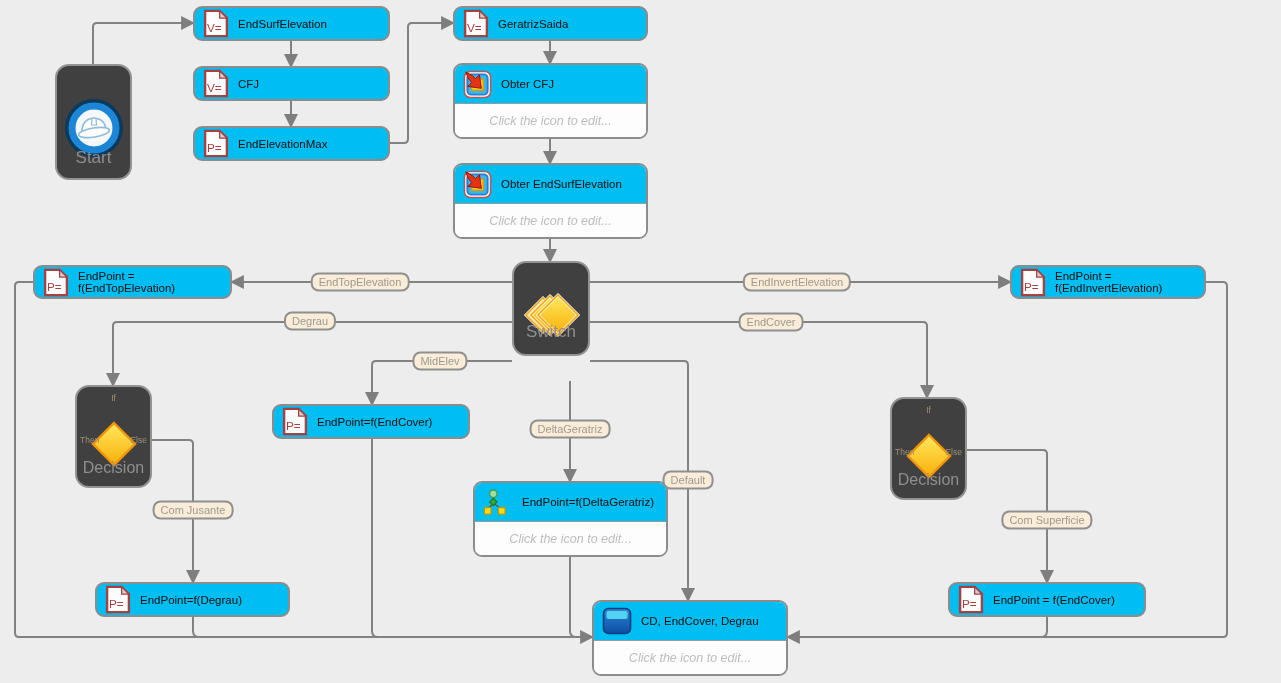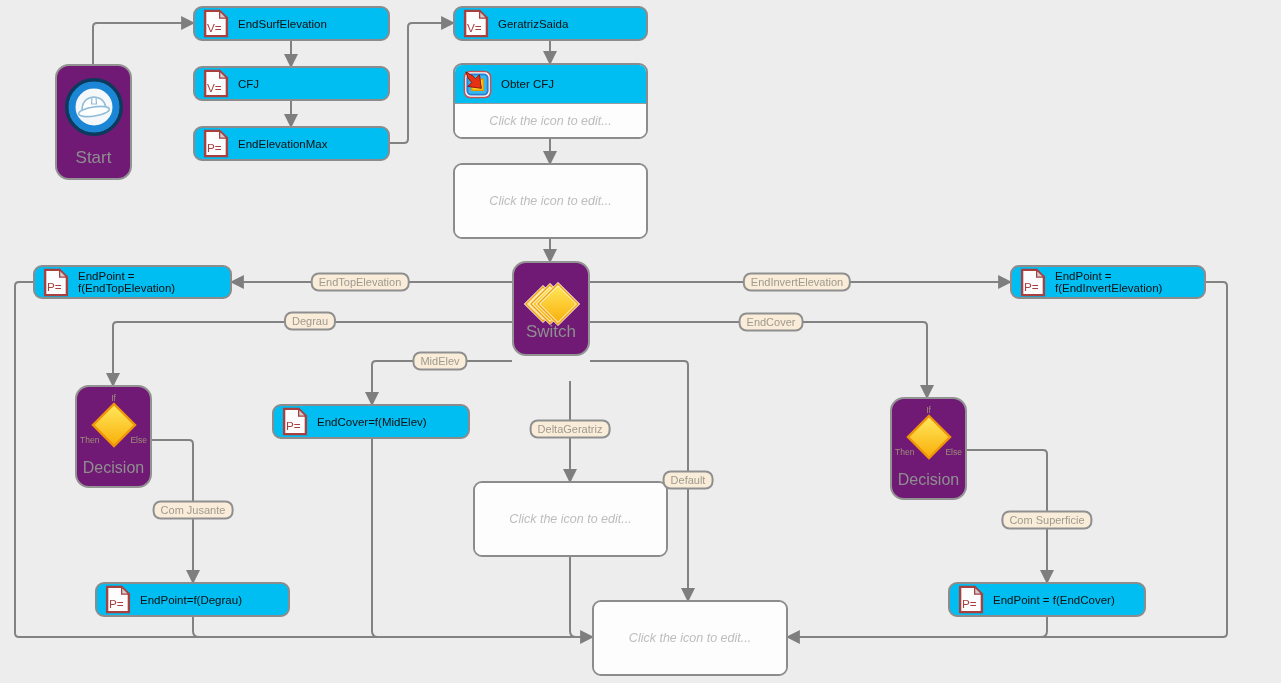--- a/index.html
+++ b/index.html
@@ -7,21 +7,21 @@
   svg.wires{position:absolute;left:0;top:0;width:1281px;height:683px;}
   .wire{fill:none;stroke:#828282;stroke-width:2;stroke-linejoin:round;}
   
   .node{position:absolute;box-sizing:border-box;border:2px solid #8c8c8c;border-radius:9px;}
   .blue{background:#00bdf2;display:flex;align-items:center;gap:9px;padding-left:8px;}
   .blue .ttl{font-size:11.5px;color:#101010;}
   .duo{background:#ffffff;overflow:hidden;display:flex;flex-direction:column;border-radius:9px;}
   .duo .hdr{background:#00bdf2;height:38px;display:flex;align-items:center;gap:9px;padding-left:8px;border-bottom:1px solid #9a9a9a;}
   .duo .hdr .ttl{font-size:11.5px;color:#101010;}
   .duo .body{flex:1;display:flex;align-items:center;justify-content:center;font-style:italic;color:#bdbdbd;font-size:12.5px;background:#fdfdfd;}
-  .white{background:#701a75;border-radius:14px;border:2px solid #939393;display:flex;flex-direction:column;align-items:center;}
+  .white{background:#404040;border-radius:14px;border:2px solid #939393;display:flex;flex-direction:column;align-items:center;justify-content:center;}
   .big-label{color:#8f8f8f;font-size:17px;}
   .dec-label{color:#8f8f8f;font-size:16px;position:absolute;bottom:9px;left:0;right:0;text-align:center;}
   .tiny{position:absolute;font-size:8.5px;color:#9e8f78;}
   
   .elabel{position:absolute;transform:translate(-50%,-50%);background:#f9ecd8;border:2px solid #8f8f8f;border-radius:8px;padding:1px 6px 2px 6px;font-size:11px;color:#a09a8e;white-space:nowrap;z-index:3;}
   .icon{flex:0 0 auto;display:block;}
 </style>
 </head>
 <body>
 
@@ -122,20 +122,29 @@
         <rect x="4.5" y="4.5" width="21" height="21" rx="4" fill="#35b7f0" stroke="#2a7fd0" stroke-width="2"></rect>
         <rect x="9" y="9.5" width="12" height="11.5" fill="#ffd11e" stroke="#e09a00" stroke-width="1.5"></rect>
         <path d="M3 2 L10 6 L13 9 L17 5 L19 19 L5 17 L9 13 L5 8 Z" fill="#e63214" stroke="#8f1408" stroke-width="1"></path>
       </svg>
       <span class="ttl">Obter CFJ</span>
     </div>
     <div class="body">Click the icon to edit...</div>
   </div>
 
   <div class="node duo" style="left:453px;top:163px;width:195px;height:76px;">
+    <div class="hdr">
+      <svg class="icon" width="29" height="29" viewBox="0 0 30 30">
+        <rect x="1.5" y="1.5" width="27" height="27" rx="6" fill="#ffffff" stroke="#c05555" stroke-width="1.6"></rect>
+        <rect x="4.5" y="4.5" width="21" height="21" rx="4" fill="#35b7f0" stroke="#2a7fd0" stroke-width="2"></rect>
+        <rect x="9" y="9.5" width="12" height="11.5" fill="#ffd11e" stroke="#e09a00" stroke-width="1.5"></rect>
+        <path d="M3 2 L10 6 L13 9 L17 5 L19 19 L5 17 L9 13 L5 8 Z" fill="#e63214" stroke="#8f1408" stroke-width="1"></path>
+      </svg>
+      <span class="ttl">Obter EndSurfElevation</span>
+    </div>
     <div class="body">Click the icon to edit...</div>
   </div>
 
   <div class="node white" style="left:512px;top:261px;width:78px;height:95px;">
     <svg class="icon" width="64" height="56" viewBox="0 0 64 56" style="margin-top:14px;">
       <path d="M24 10 L41 27 L24 44 L7 27 Z" fill="url(#gld)" stroke="#ffffff" stroke-width="3"></path>
       <path d="M24 10 L41 27 L24 44 L7 27 Z" fill="none" stroke="#efa412" stroke-width="1.6"></path>
       <path d="M31 8 L50 27 L31 46 L12 27 Z" fill="url(#gld)" stroke="#ffffff" stroke-width="3"></path>
       <path d="M31 8 L50 27 L31 46 L12 27 Z" fill="none" stroke="#efa412" stroke-width="1.6"></path>
       <path d="M39 7 L59 27 L39 47 L19 27 Z" fill="url(#gld)" stroke="#ffffff" stroke-width="3"></path>
@@ -171,24 +180,34 @@
     <span class="tiny" style="top:48px;right:3px;">Else</span>
     <div class="dec-label">Decision</div>
   </div>
 
   <div class="node blue" style="left:272px;top:404px;width:198px;height:35px;">
     <svg class="icon" width="26" height="29" viewBox="0 0 28 32">
       <path d="M2 2 H18 L26 10 V30 H2 Z" fill="#fdfdfd" stroke="#a94040" stroke-width="2.6"></path>
       <path d="M18 2 L26 10 H18 Z" fill="#cfcfcf" stroke="#a94040" stroke-width="1.4"></path>
       <text x="4" y="25" font-size="13" fill="#a94040">P=</text>
     </svg>
-    <span class="ttl">EndCover=f(MidElev)</span>
+    <span class="ttl">EndPoint=f(EndCover)</span>
   </div>
 
   <div class="node duo" style="left:473px;top:481px;width:195px;height:76px;">
+    <div class="hdr">
+      <svg class="icon" width="30" height="28" viewBox="0 0 32 28">
+        <path d="M11 9 V12 M11 15 L5 22 M11 15 L20 22" stroke="#555555" stroke-width="1.4" fill="none"></path>
+        <circle cx="11" cy="5.2" r="4" fill="#9fdf9f" stroke="#4a9a4a" stroke-width="1.4"></circle>
+        <path d="M11 10 L15 14 L11 18 L7 14 Z" fill="#2fae2f" stroke="#1f7a1f" stroke-width="1.2"></path>
+        <rect x="1.5" y="20" width="7" height="7" fill="#ffd911" stroke="#b89b00" stroke-width="1.3"></rect>
+        <rect x="16.5" y="20" width="7" height="7" fill="#ffd911" stroke="#b89b00" stroke-width="1.3"></rect>
+      </svg>
+      <span class="ttl">EndPoint=f(DeltaGeratriz)</span>
+    </div>
     <div class="body">Click the icon to edit...</div>
   </div>
 
   <div class="node white" style="left:890px;top:397px;width:77px;height:103px;">
     <span class="tiny" style="top:6px;left:0;right:0;text-align:center;">If</span>
     <svg class="icon" width="46" height="46" viewBox="0 0 46 46" style="margin-top:15px;">
       <path d="M23 2 L44 23 L23 44 L2 23 Z" fill="url(#gld)" stroke="#f0940a" stroke-width="2.4"></path>
     </svg>
     <span class="tiny" style="top:48px;left:3px;">Then</span>
     <span class="tiny" style="top:48px;right:3px;">Else</span>
@@ -207,20 +226,27 @@
   <div class="node blue" style="left:948px;top:582px;width:198px;height:35px;">
     <svg class="icon" width="26" height="29" viewBox="0 0 28 32">
       <path d="M2 2 H18 L26 10 V30 H2 Z" fill="#fdfdfd" stroke="#a94040" stroke-width="2.6"></path>
       <path d="M18 2 L26 10 H18 Z" fill="#cfcfcf" stroke="#a94040" stroke-width="1.4"></path>
       <text x="4" y="25" font-size="13" fill="#a94040">P=</text>
     </svg>
     <span class="ttl">EndPoint = f(EndCover)</span>
   </div>
 
   <div class="node duo" style="left:592px;top:600px;width:196px;height:76px;">
+    <div class="hdr">
+      <svg class="icon" width="30" height="28" viewBox="0 0 30 28">
+        <rect x="1.5" y="1.5" width="27" height="25" rx="5" fill="url(#blu)" stroke="#0a3d80" stroke-width="1.6"></rect>
+        <rect x="4.5" y="4" width="21" height="8" rx="2" fill="#52d3f2"></rect>
+      </svg>
+      <span class="ttl">CD, EndCover, Degrau</span>
+    </div>
     <div class="body">Click the icon to edit...</div>
   </div>
 
   <div class="elabel" style="left:360px;top:282px;text-align:center;">EndTopElevation</div>
   <div class="elabel" style="left:797px;top:282px;">EndInvertElevation</div>
   <div class="elabel" style="left:310px;top:321px;">Degrau</div>
   <div class="elabel" style="left:759px;top:322px;margin-left:12px;">EndCover</div>
   <div class="elabel" style="left:440px;top:361px;">MidElev</div>
   <div class="elabel" style="left:570px;top:429px;">DeltaGeratriz</div>
   <div class="elabel" style="left:688px;top:480px;">Default</div>

